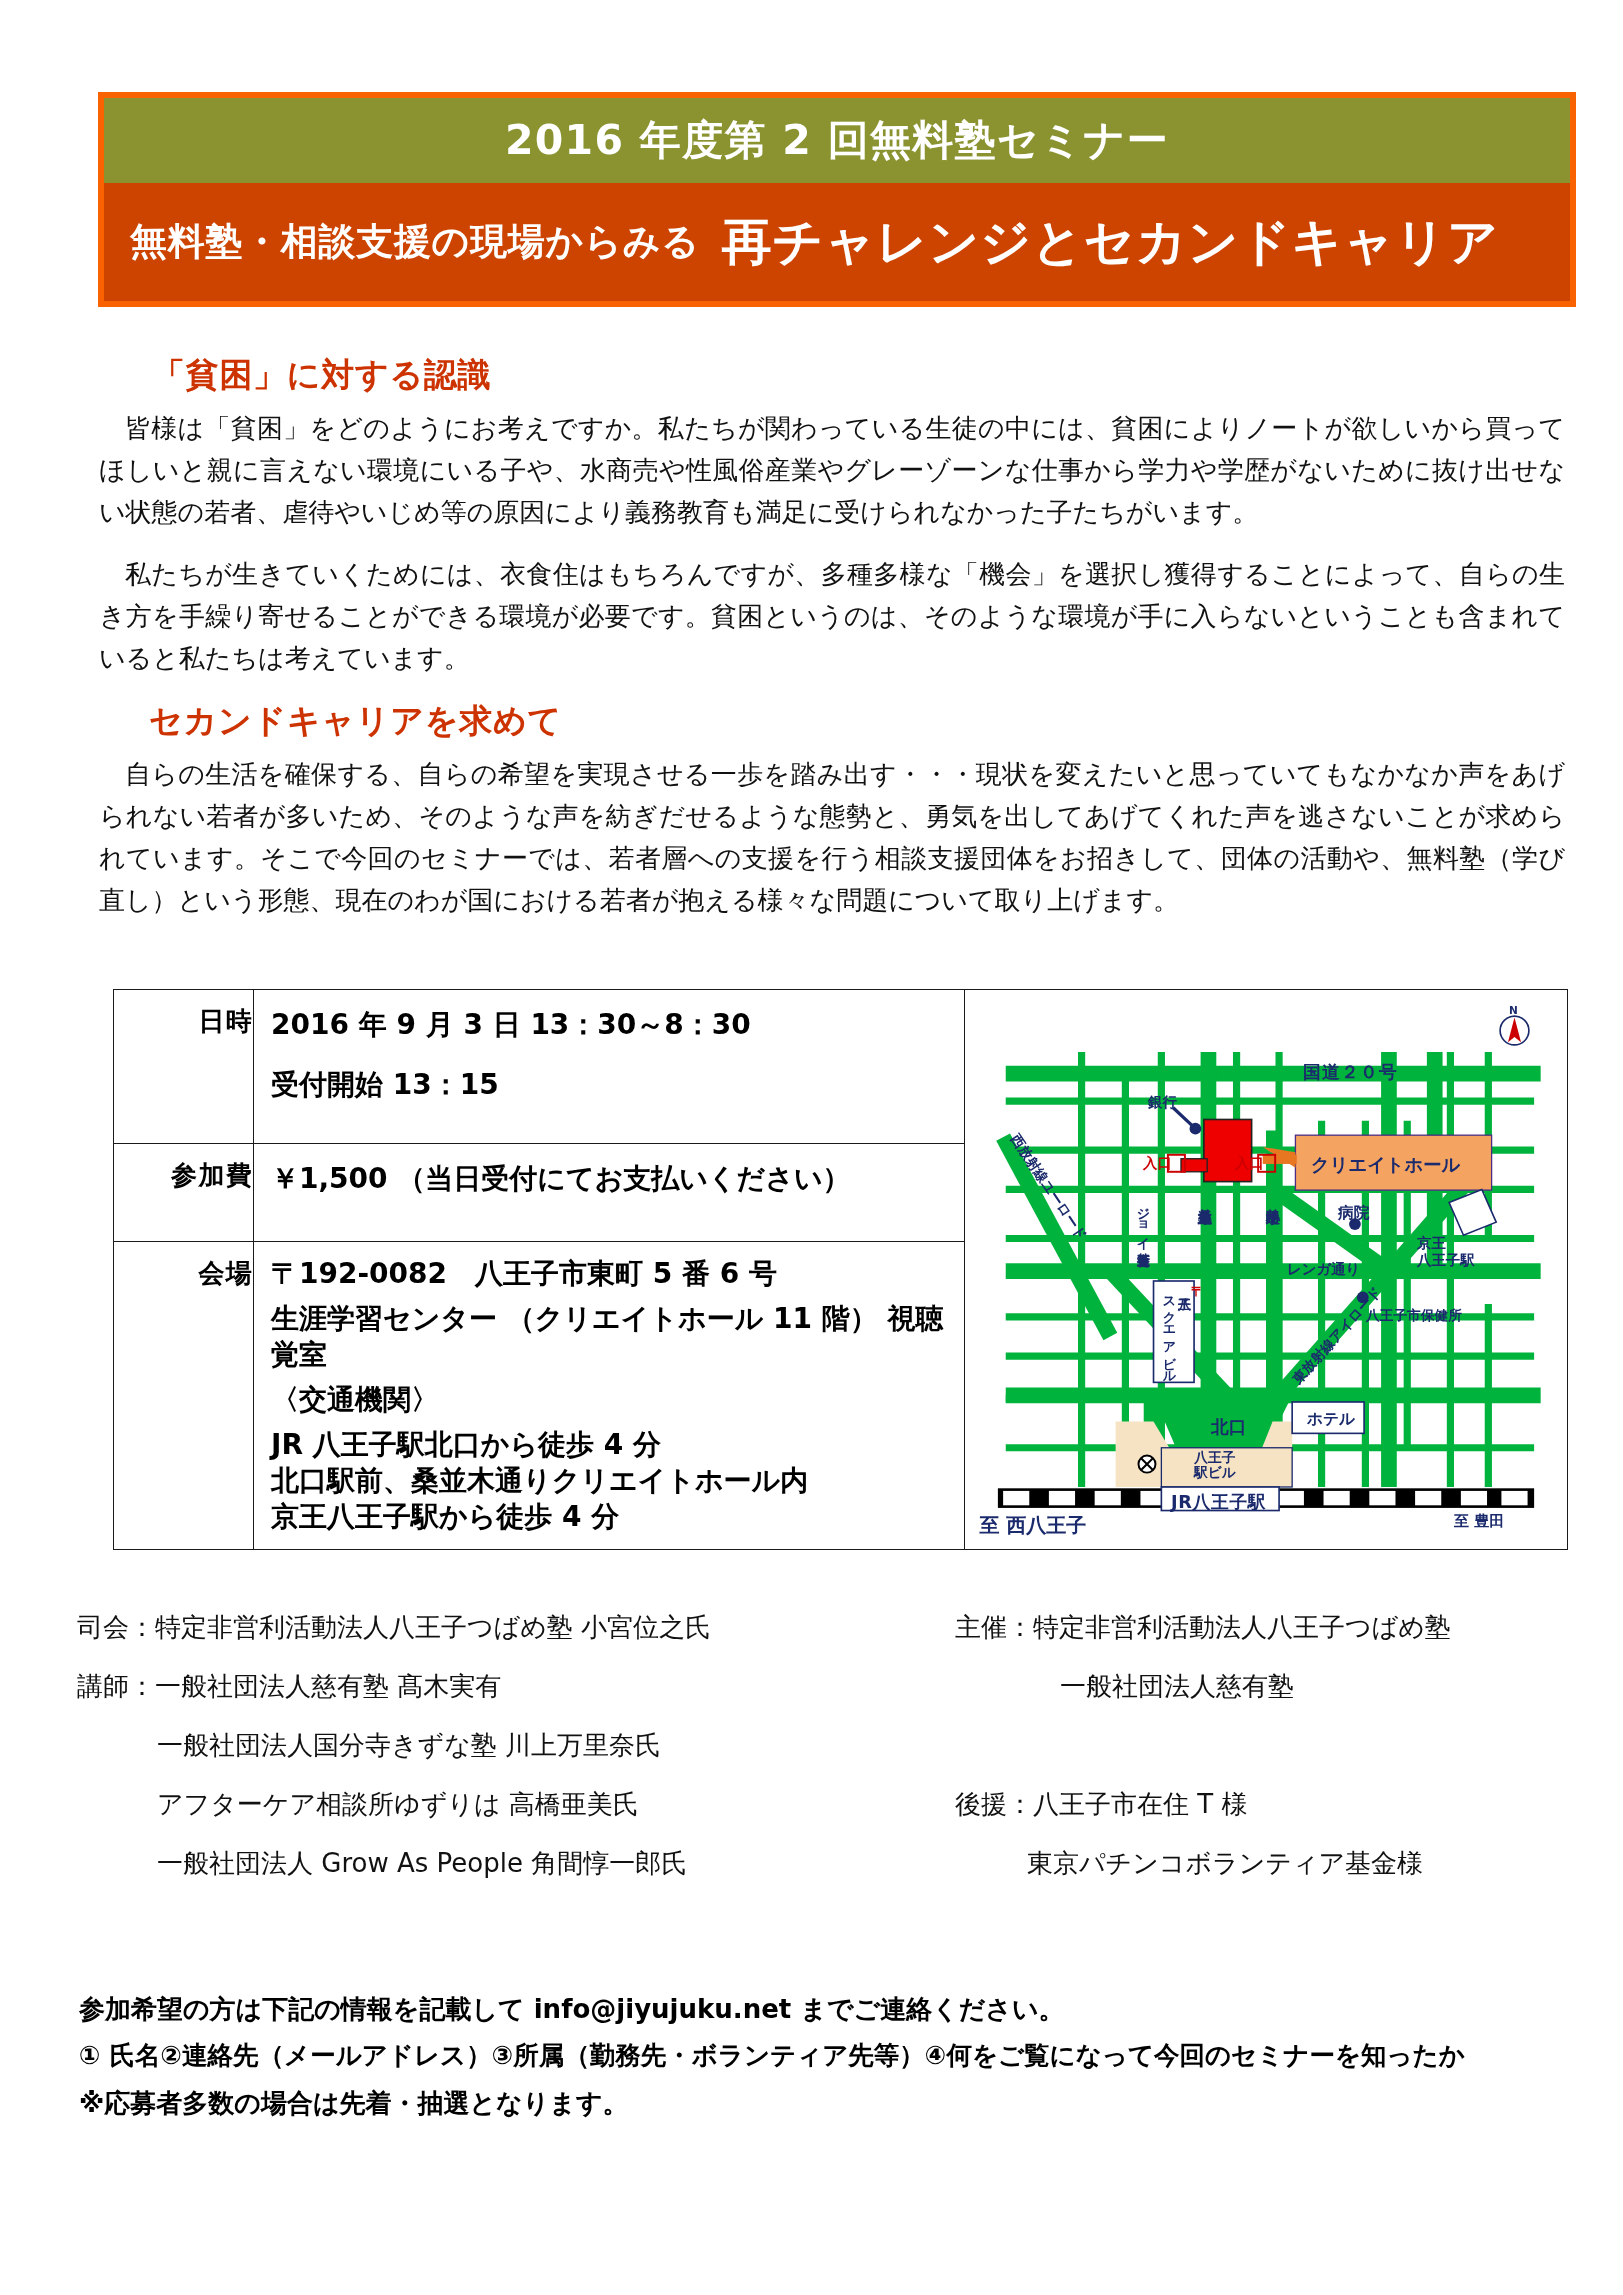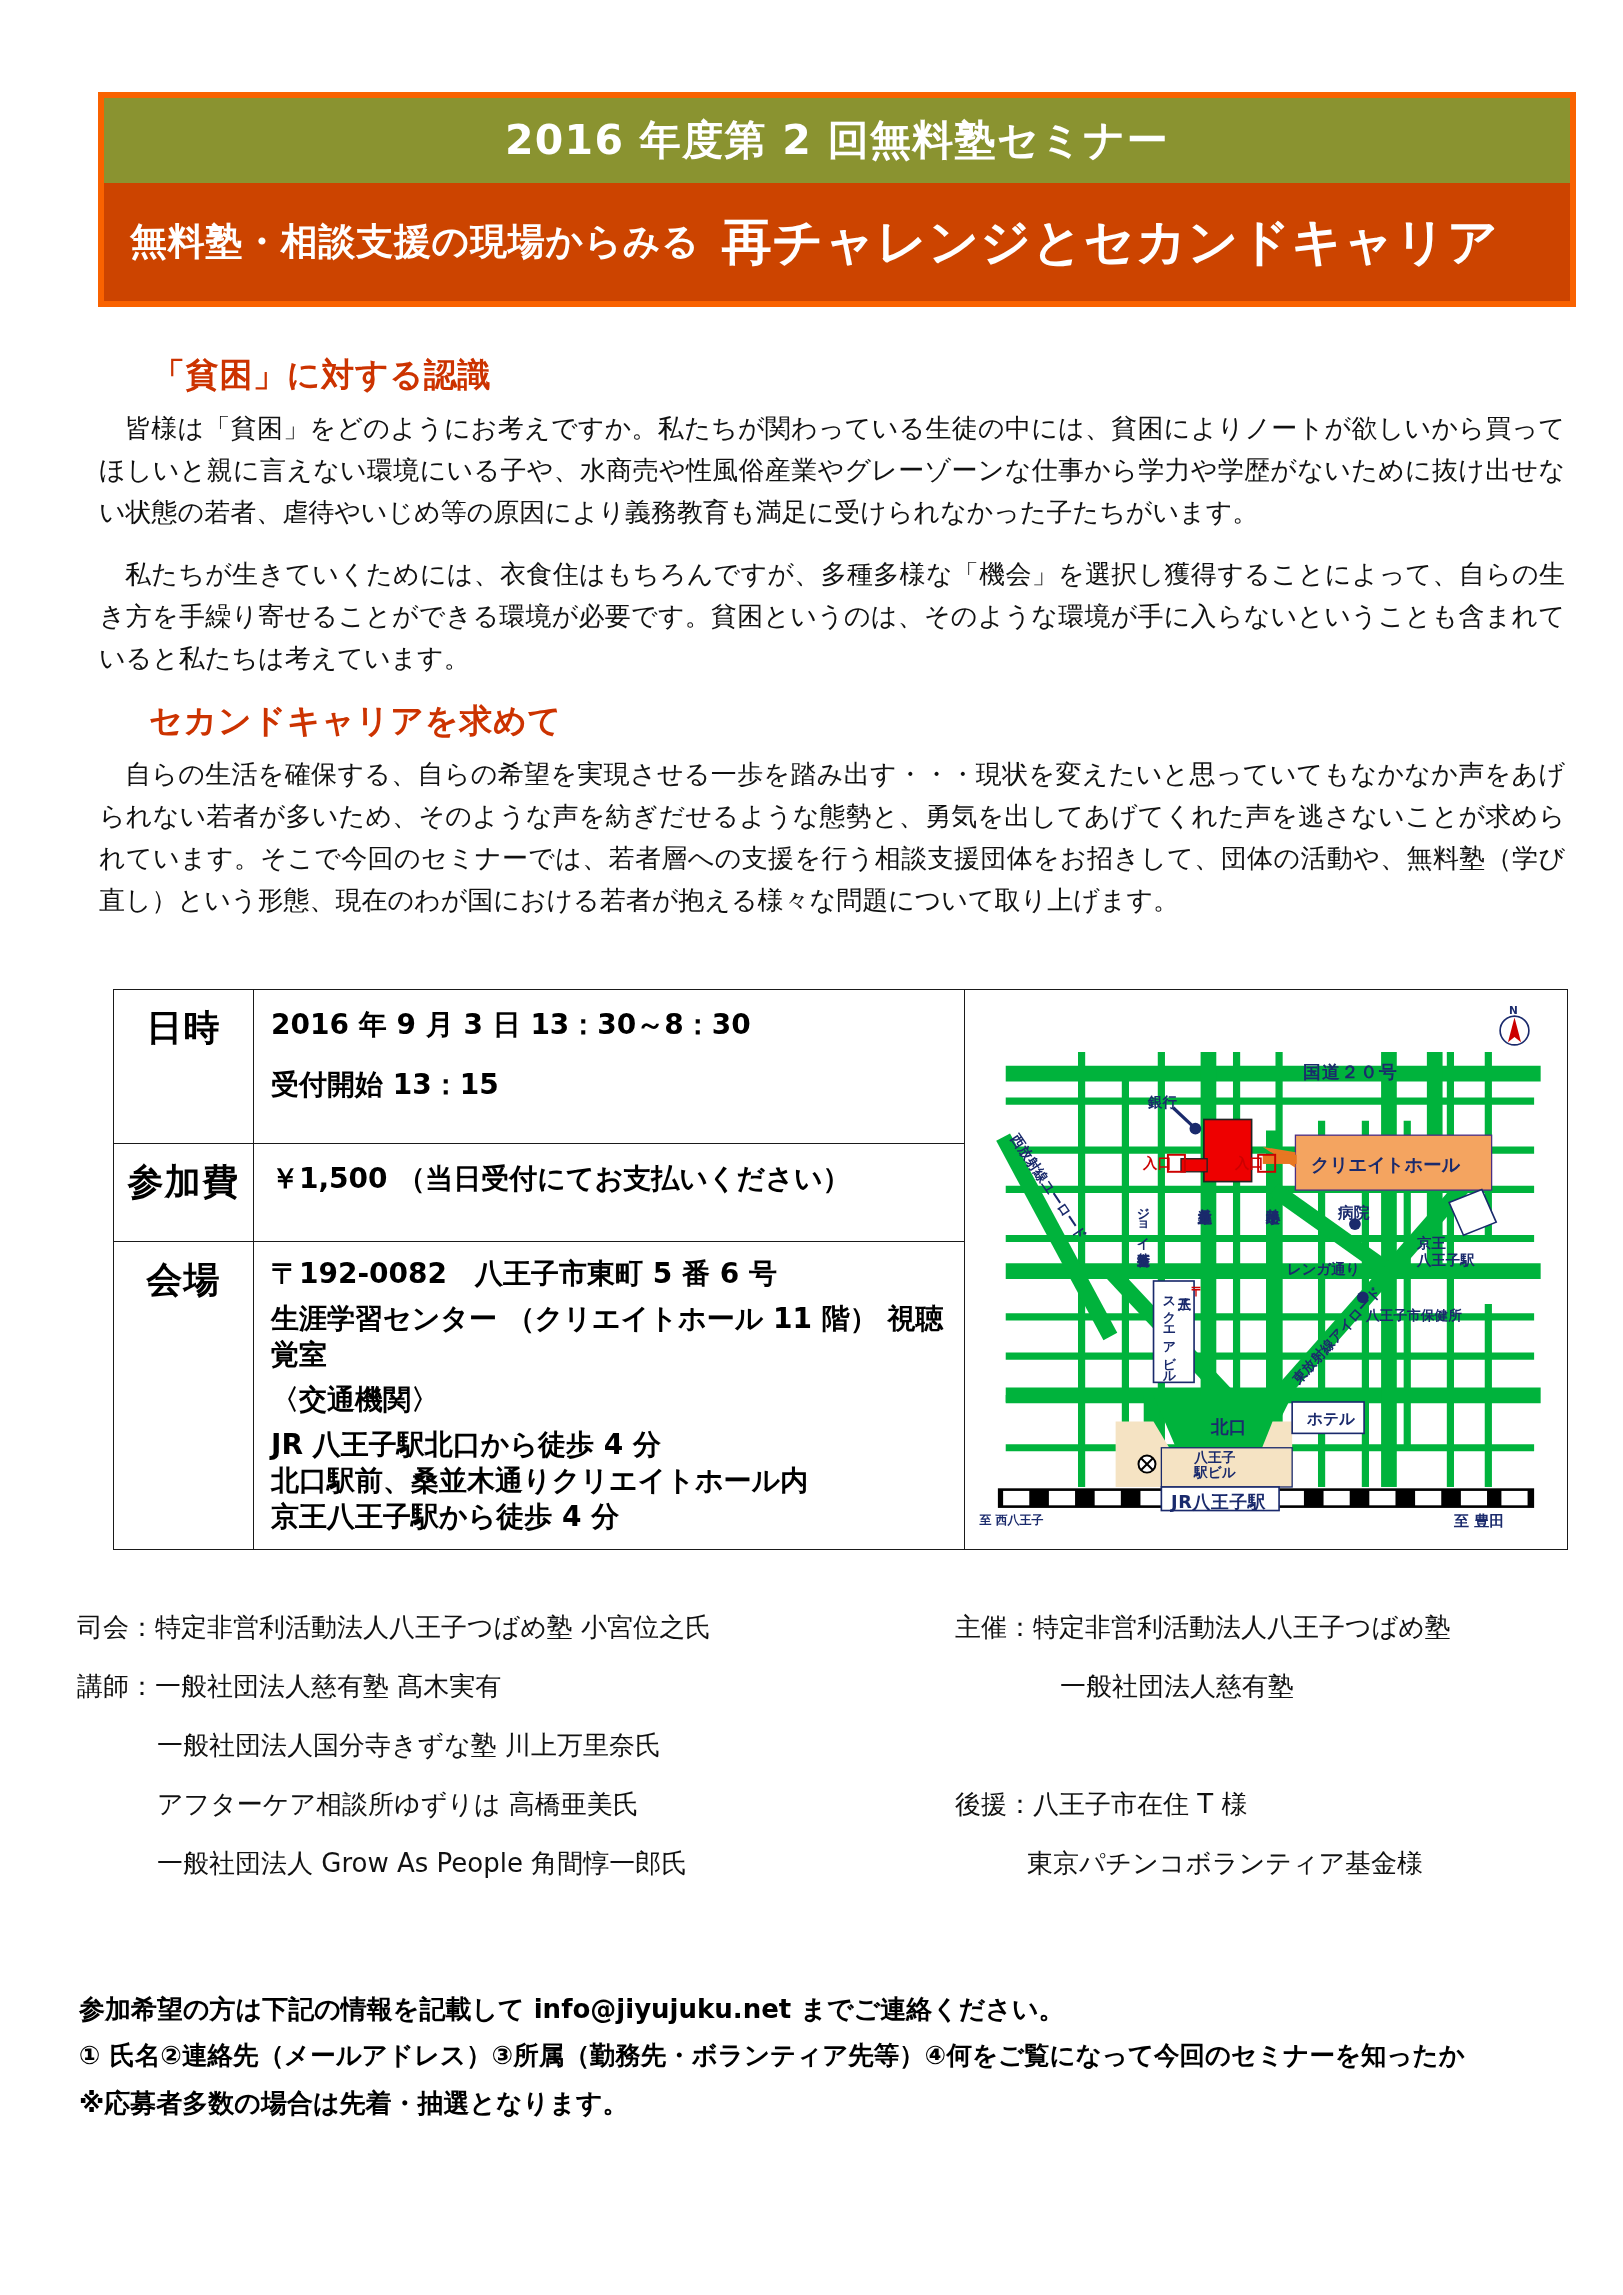--- a/index.html
+++ b/index.html
@@ -104,22 +104,22 @@
     border-collapse: collapse;
     table-layout: fixed;
   }
   .info-table td {
     border: 1.3px solid #1a1a1a;
     vertical-align: top;
     padding: 0;
   }
   .info-table .lbl {
     width: 140px;
-    text-align: center;
-    font-size: 36px;
+    text-align: right;
+    font-size: 26px;
     font-weight: bold;
     padding: 14.4px 0 0 0;
     letter-spacing: 1.3px;
   }
   .info-table .val {
     width: 711px;
     font-size: 28px;
     font-weight: bold;
     padding: 14.4px 0 14.4px 17px;
     line-height: 1.52;
@@ -345,21 +345,21 @@
           <div style="position:absolute;left:56px;top:141px;font-size:13.7px;font-weight:bold;color:#1a2a6c;transform:rotate(56deg);transform-origin:left top;">西放射線ユーロード</div>
           <div style="position:absolute;left:324px;top:386px;font-size:13.7px;font-weight:bold;color:#1a2a6c;transform:rotate(-48deg);transform-origin:left top;">東放射線アイロード</div>
           <div style="position:absolute;left:196px;top:298px;font-size:13px;font-weight:bold;color:#1a2a6c;writing-mode:vertical-rl;line-height:1.15;white-space:pre;">八王子
 スクエアビル</div>
           <div style="position:absolute;left:226px;top:293px;font-size:13px;font-weight:bold;color:#cc0000;">〒</div>
           <div style="position:absolute;left:342px;top:419px;font-size:15.7px;font-weight:bold;color:#1a2a6c;">ホテル</div>
           <div style="position:absolute;left:246px;top:425px;font-size:17.7px;font-weight:bold;color:#1a2a6c;">北口</div>
           <div style="position:absolute;left:229px;top:460px;font-size:13.7px;font-weight:bold;color:#1a2a6c;line-height:1.12;white-space:pre;text-align:center;">八王子
 駅ビル</div>
           <div style="position:absolute;left:206px;top:500px;font-size:17.7px;font-weight:bold;color:#1a2a6c;letter-spacing:0.7px;">JR八王子駅</div>
-          <div style="position:absolute;left:14.4px;top:522px;font-size:12px;font-weight:bold;color:#1a2a6c;">至 西八王子</div>
+          <div style="position:absolute;left:14.4px;top:522px;font-size:20px;font-weight:bold;color:#1a2a6c;">至 西八王子</div>
           <div style="position:absolute;left:489px;top:522px;font-size:15px;font-weight:bold;color:#1a2a6c;">至 豊田</div>
           <div style="position:absolute;left:544px;top:14.4px;font-size:10.5px;font-weight:bold;color:#1a2a6c;">N</div>
         </div>
       </td>
     </tr>
 
     <tr class="row-fee">
       <td class="lbl">参加費</td>
       <td class="val">
         <span class="line">￥1,500 （当日受付にてお支払いください）</span>

